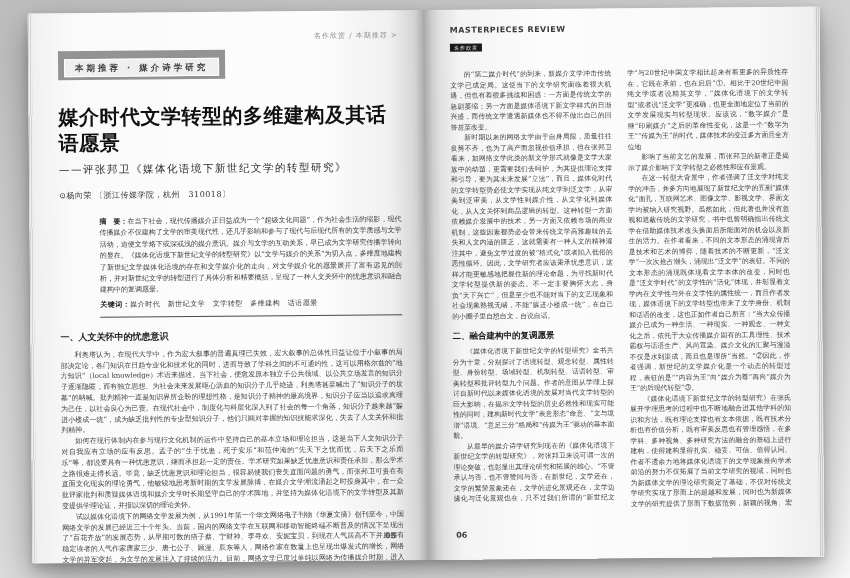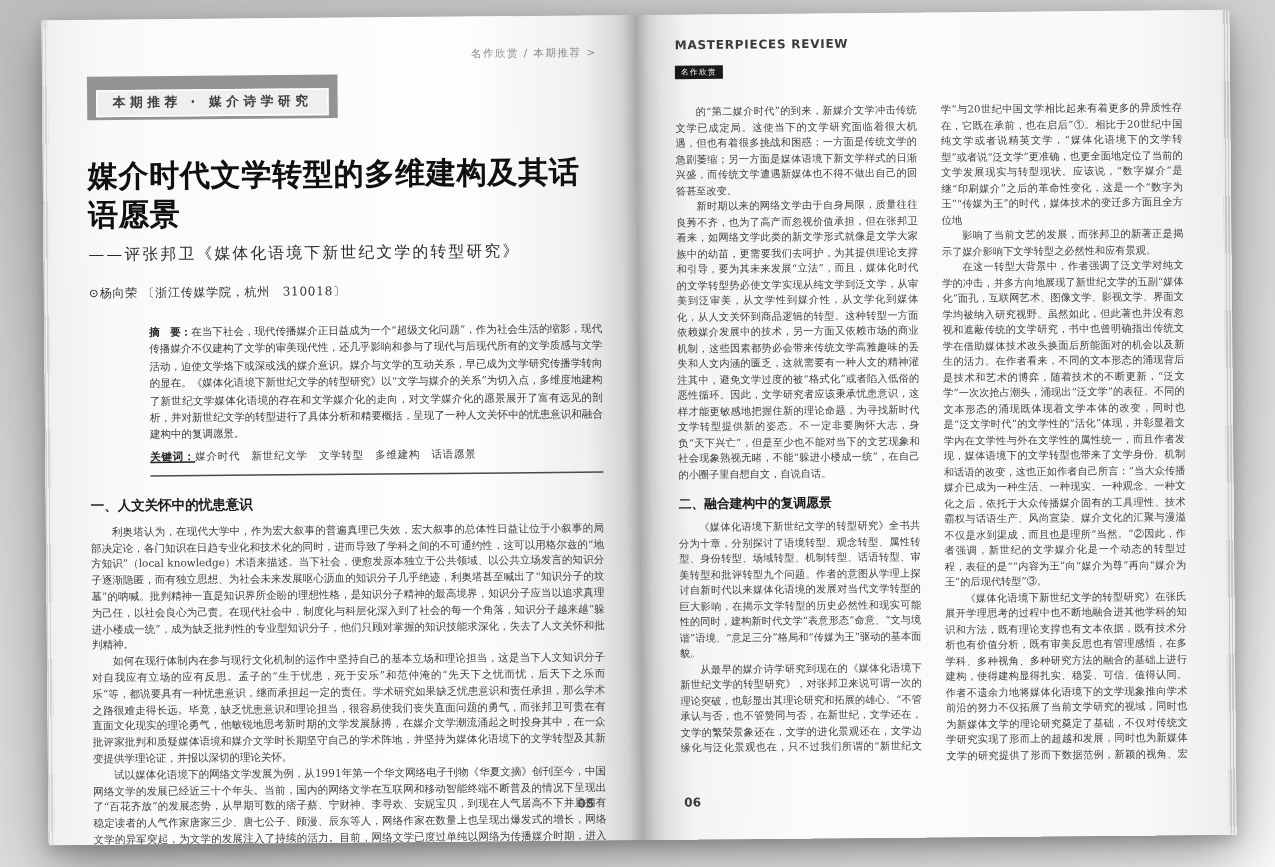--- a/index.html
+++ b/index.html
@@ -66,21 +66,21 @@
   .abstract-block {
     margin-top:15px; margin-left:40px;
     font-size:7px; line-height:11.4px; color:#3a3a3a; text-align:justify;
   }
   .abstract-block b { color:#222; }
   .keywords-line {
     margin-left:40px; margin-top:3px; padding-bottom:7px;
     font-size:7px; color:#3a3a3a; letter-spacing:0.5px;
     border-bottom:1.5px solid #4a4a4a;
   }
-  .keywords-line b { color:#222;text-decoration:underline; }
+  .keywords-line b { color:#222; }
   .sec-heading { margin-top:13px; font-size:9px; font-weight:bold; color:#1c1c1c; }
   .lp-body { margin-top:6px; height:268px; overflow:hidden; }
   .body-p {
     font-size:7px; line-height:10.8px; color:#3f3f3f;
     text-align:justify; text-indent:2em;
   }
   .pageno-left {
     position:absolute; bottom:20px; right:32px;
     font-size:8px; font-weight:bold; color:#555;
     font-family:"DejaVu Sans","Liberation Sans",sans-serif;

